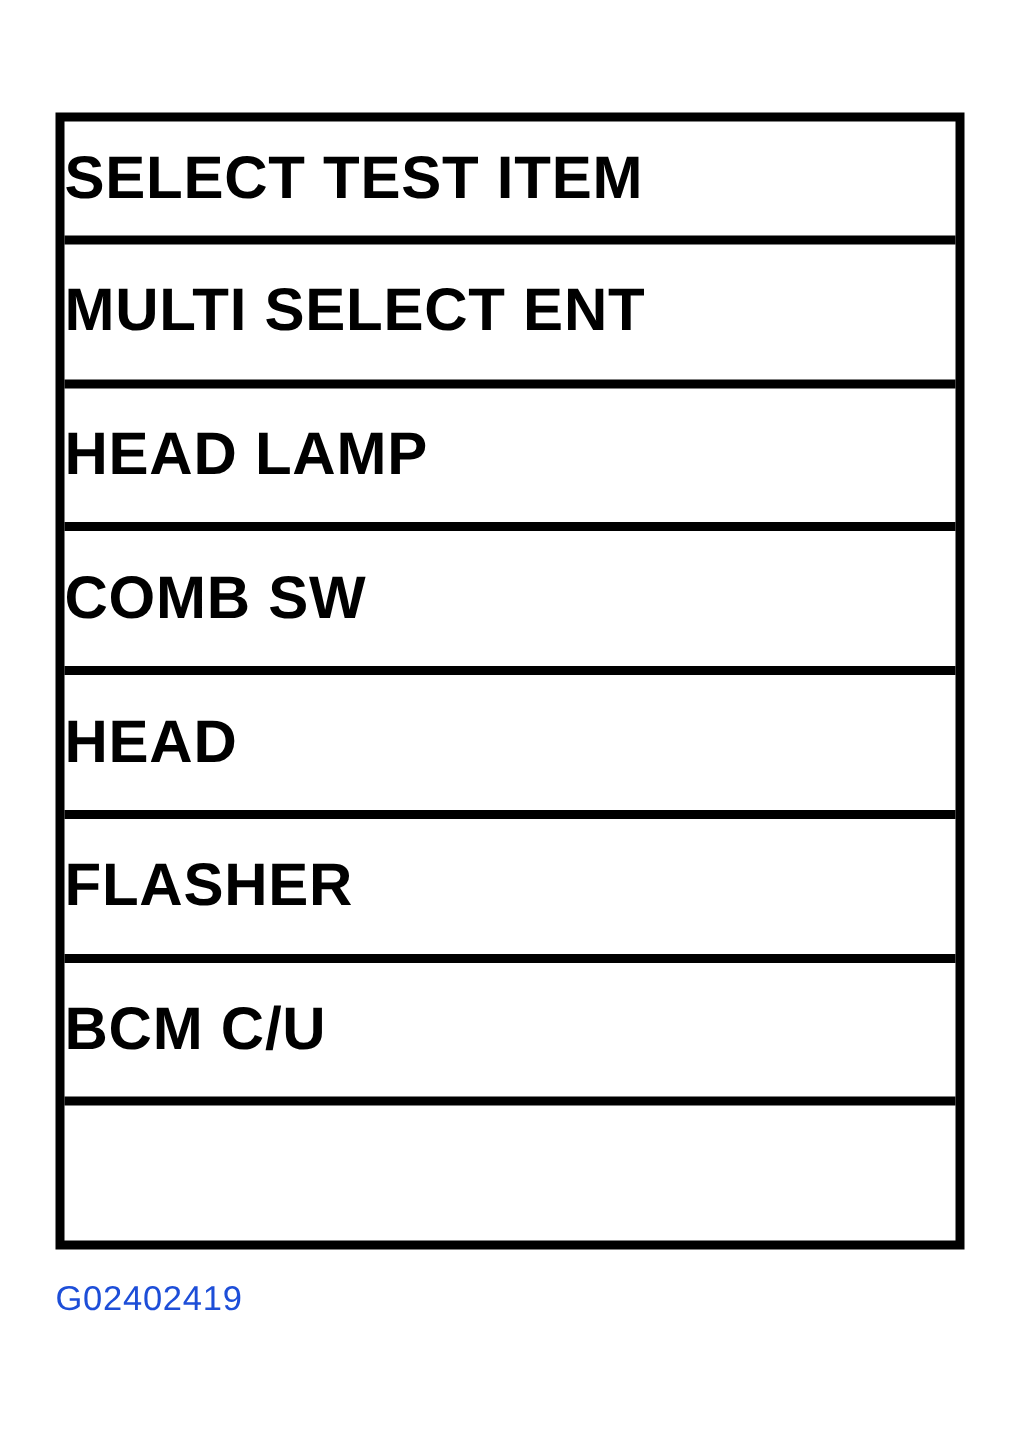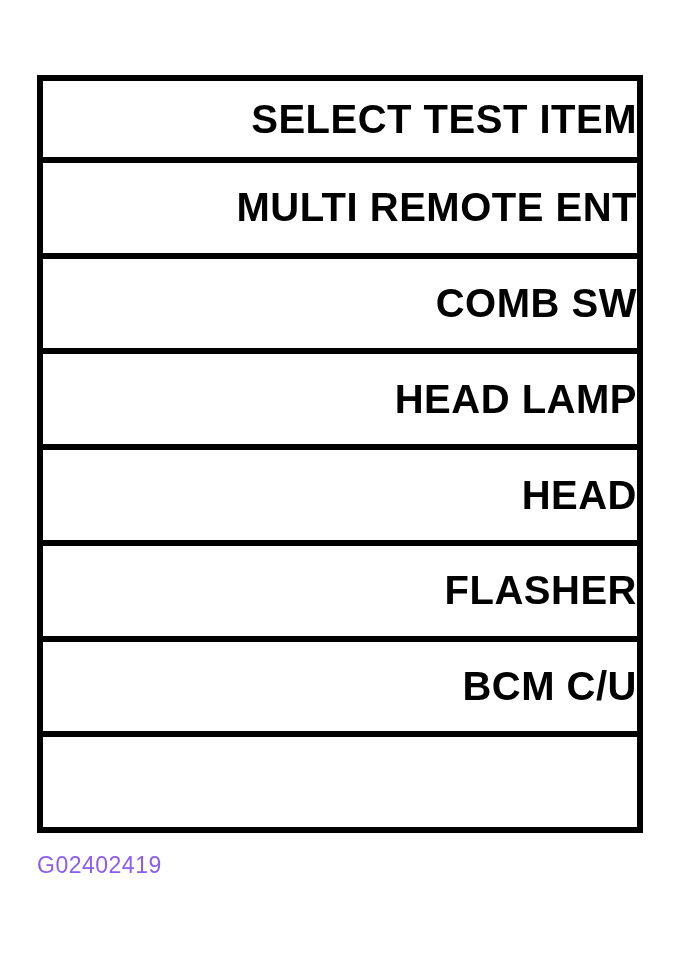--- a/index.html
+++ b/index.html
@@ -26,21 +26,21 @@
     border: 6px solid #000000;
     display: flex;
     flex-direction: column;
     background: #ffffff;
   }
   .menu-row {
     box-sizing: border-box;
     border-bottom: 6px solid #000000;
     display: flex;
     align-items: center;
-    justify-content: flex-end;
+    justify-content: flex-start;
     text-align: center;
     font-weight: bold;
     font-size: 40px;
     letter-spacing: 0.5px;
     white-space: nowrap;
   }
   .menu-row.header {
     flex: 0 0 82px;
   }
   .menu-row.item {
@@ -49,44 +49,44 @@
   .menu-row.last {
     border-bottom: none;
   }
   .figure-caption {
     position: absolute;
     left: 37px;
     top: 852px;
     font-size: 23px;
     font-weight: normal;
     letter-spacing: 0.5px;
-    color: #8b5cf6;
+    color: #1d4ed8;
   }
 </style>
 </head>
 <body>
 
 <div class="page">
 
   <div class="menu-box">
 
     <div class="menu-row header">
       <span>SELECT TEST ITEM</span>
     </div>
 
     <div class="menu-row item">
-      <span>MULTI REMOTE ENT</span>
+      <span>MULTI SELECT ENT</span>
+    </div>
+
+    <div class="menu-row item">
+      <span>HEAD LAMP</span>
     </div>
 
     <div class="menu-row item">
       <span>COMB SW</span>
-    </div>
-
-    <div class="menu-row item">
-      <span>HEAD LAMP</span>
     </div>
 
     <div class="menu-row item">
       <span>HEAD</span>
     </div>
 
     <div class="menu-row item">
       <span>FLASHER</span>
     </div>
 

